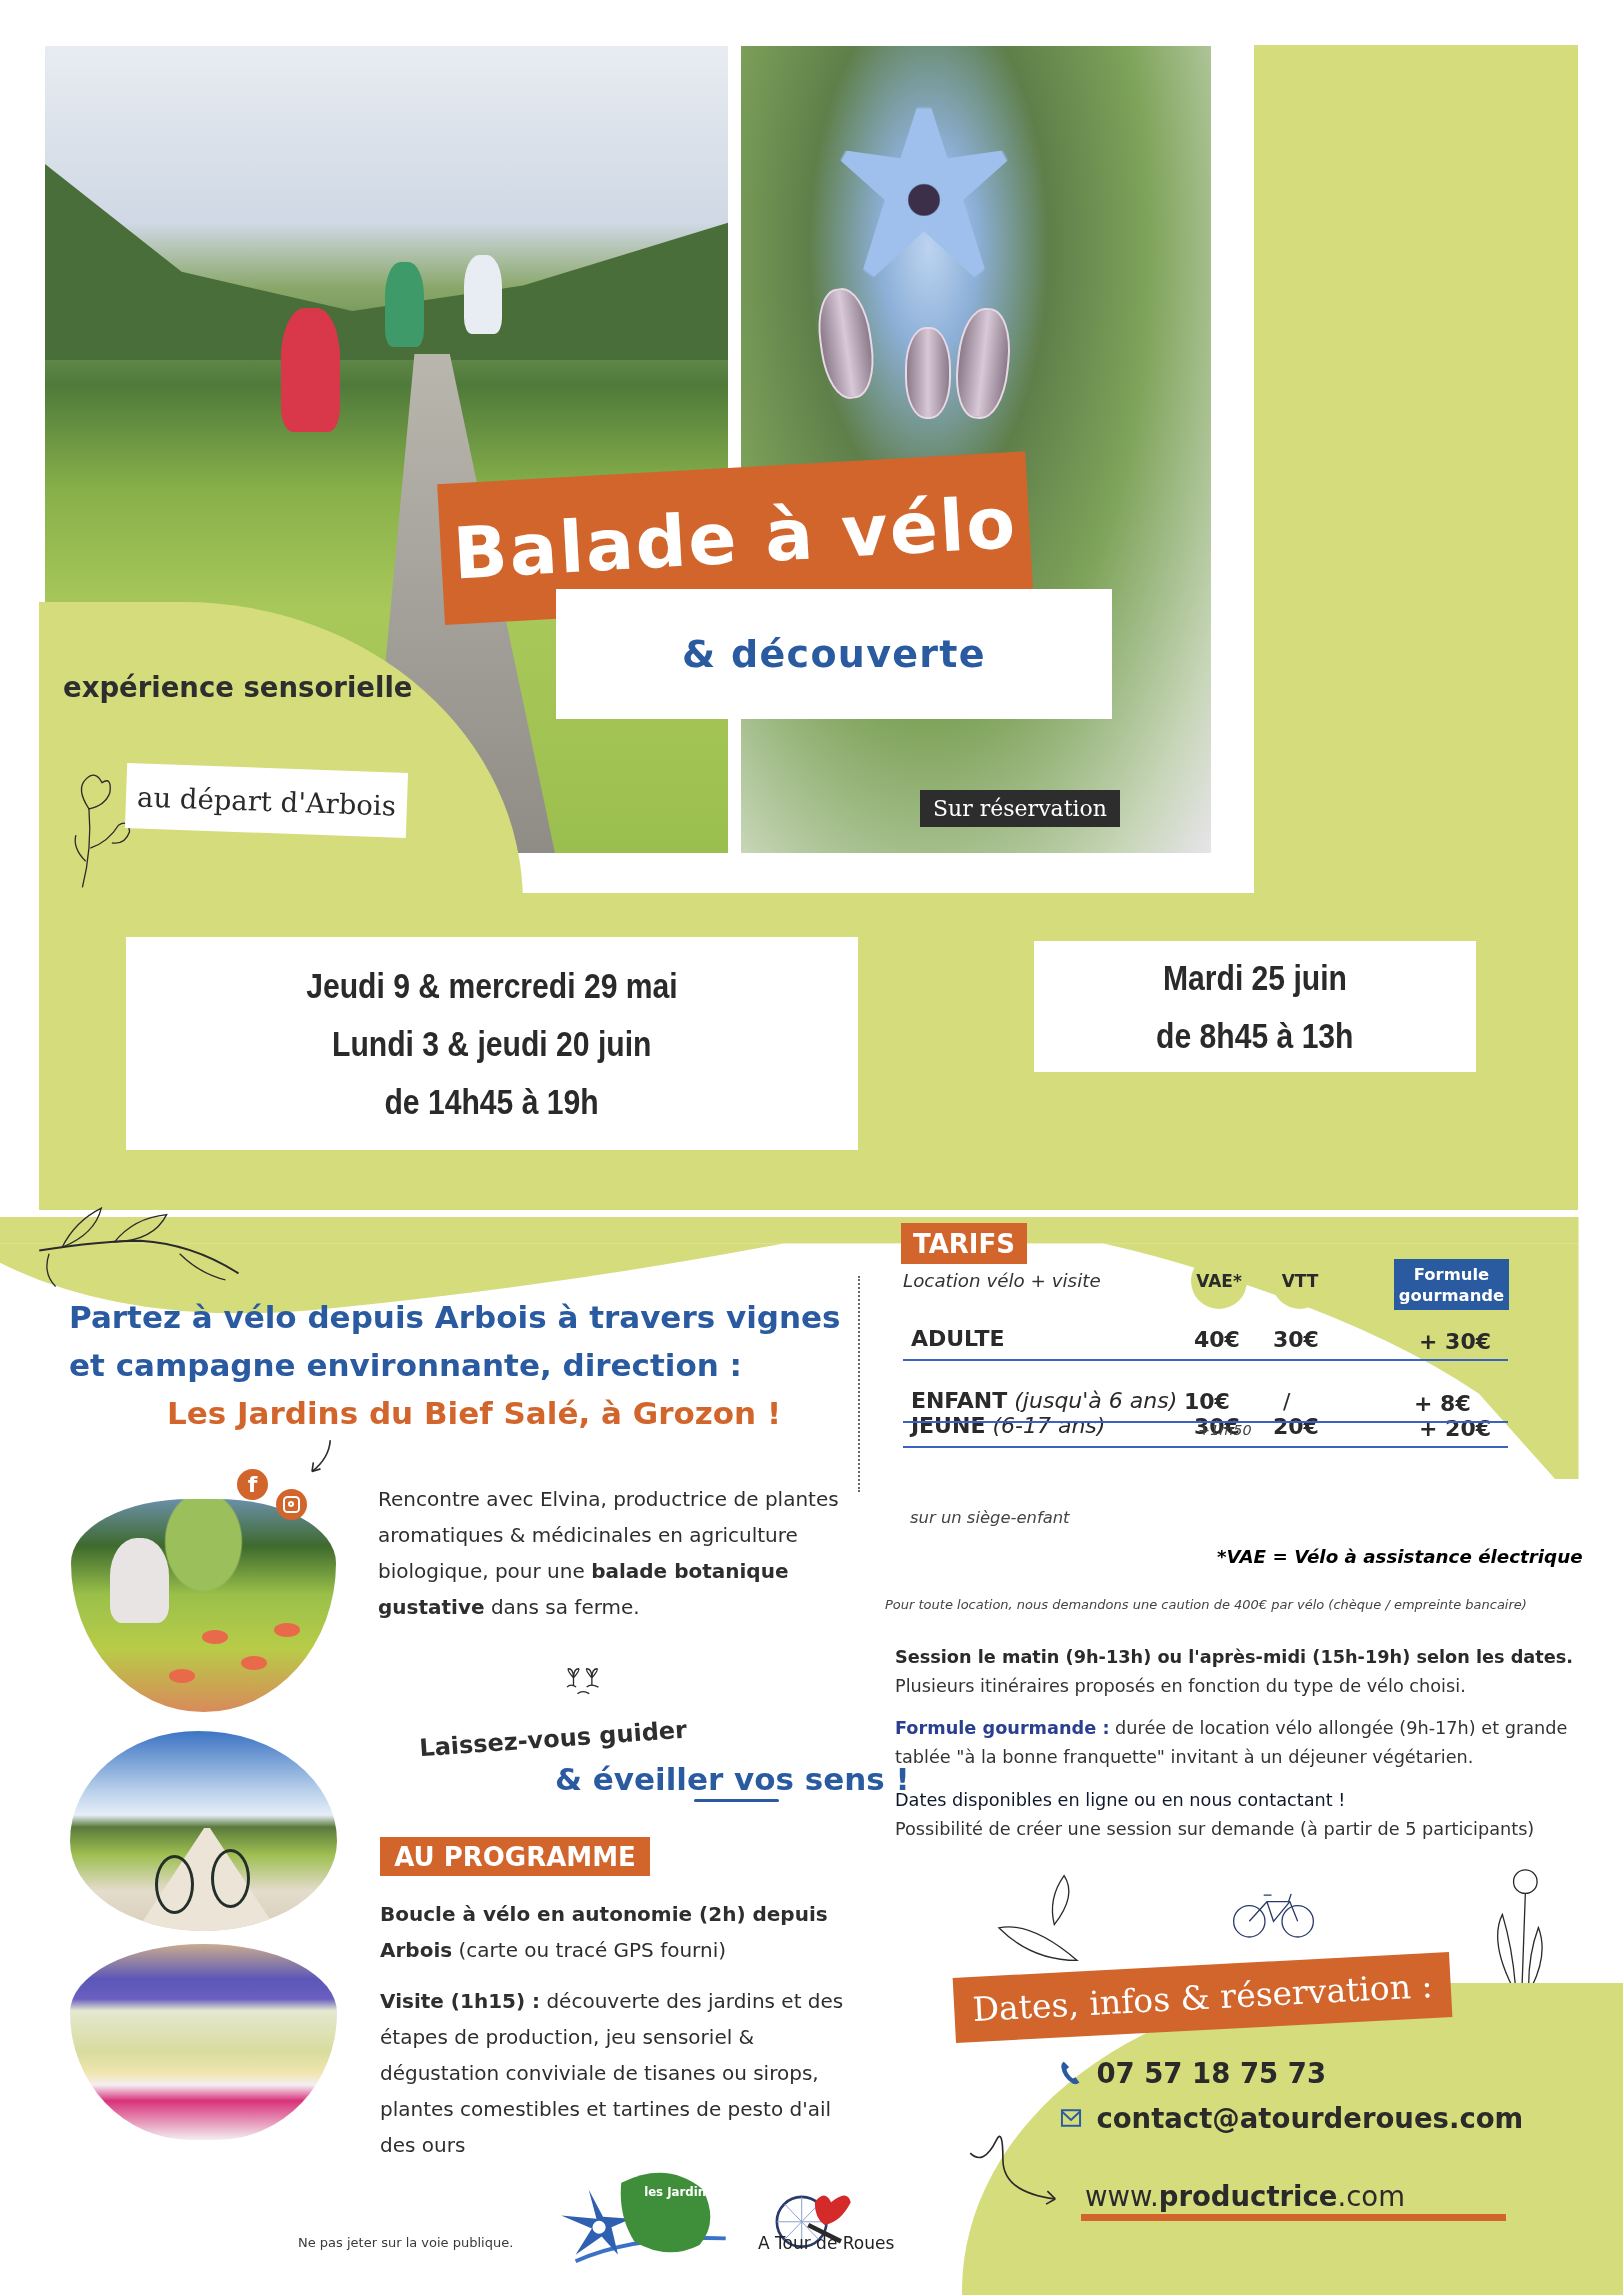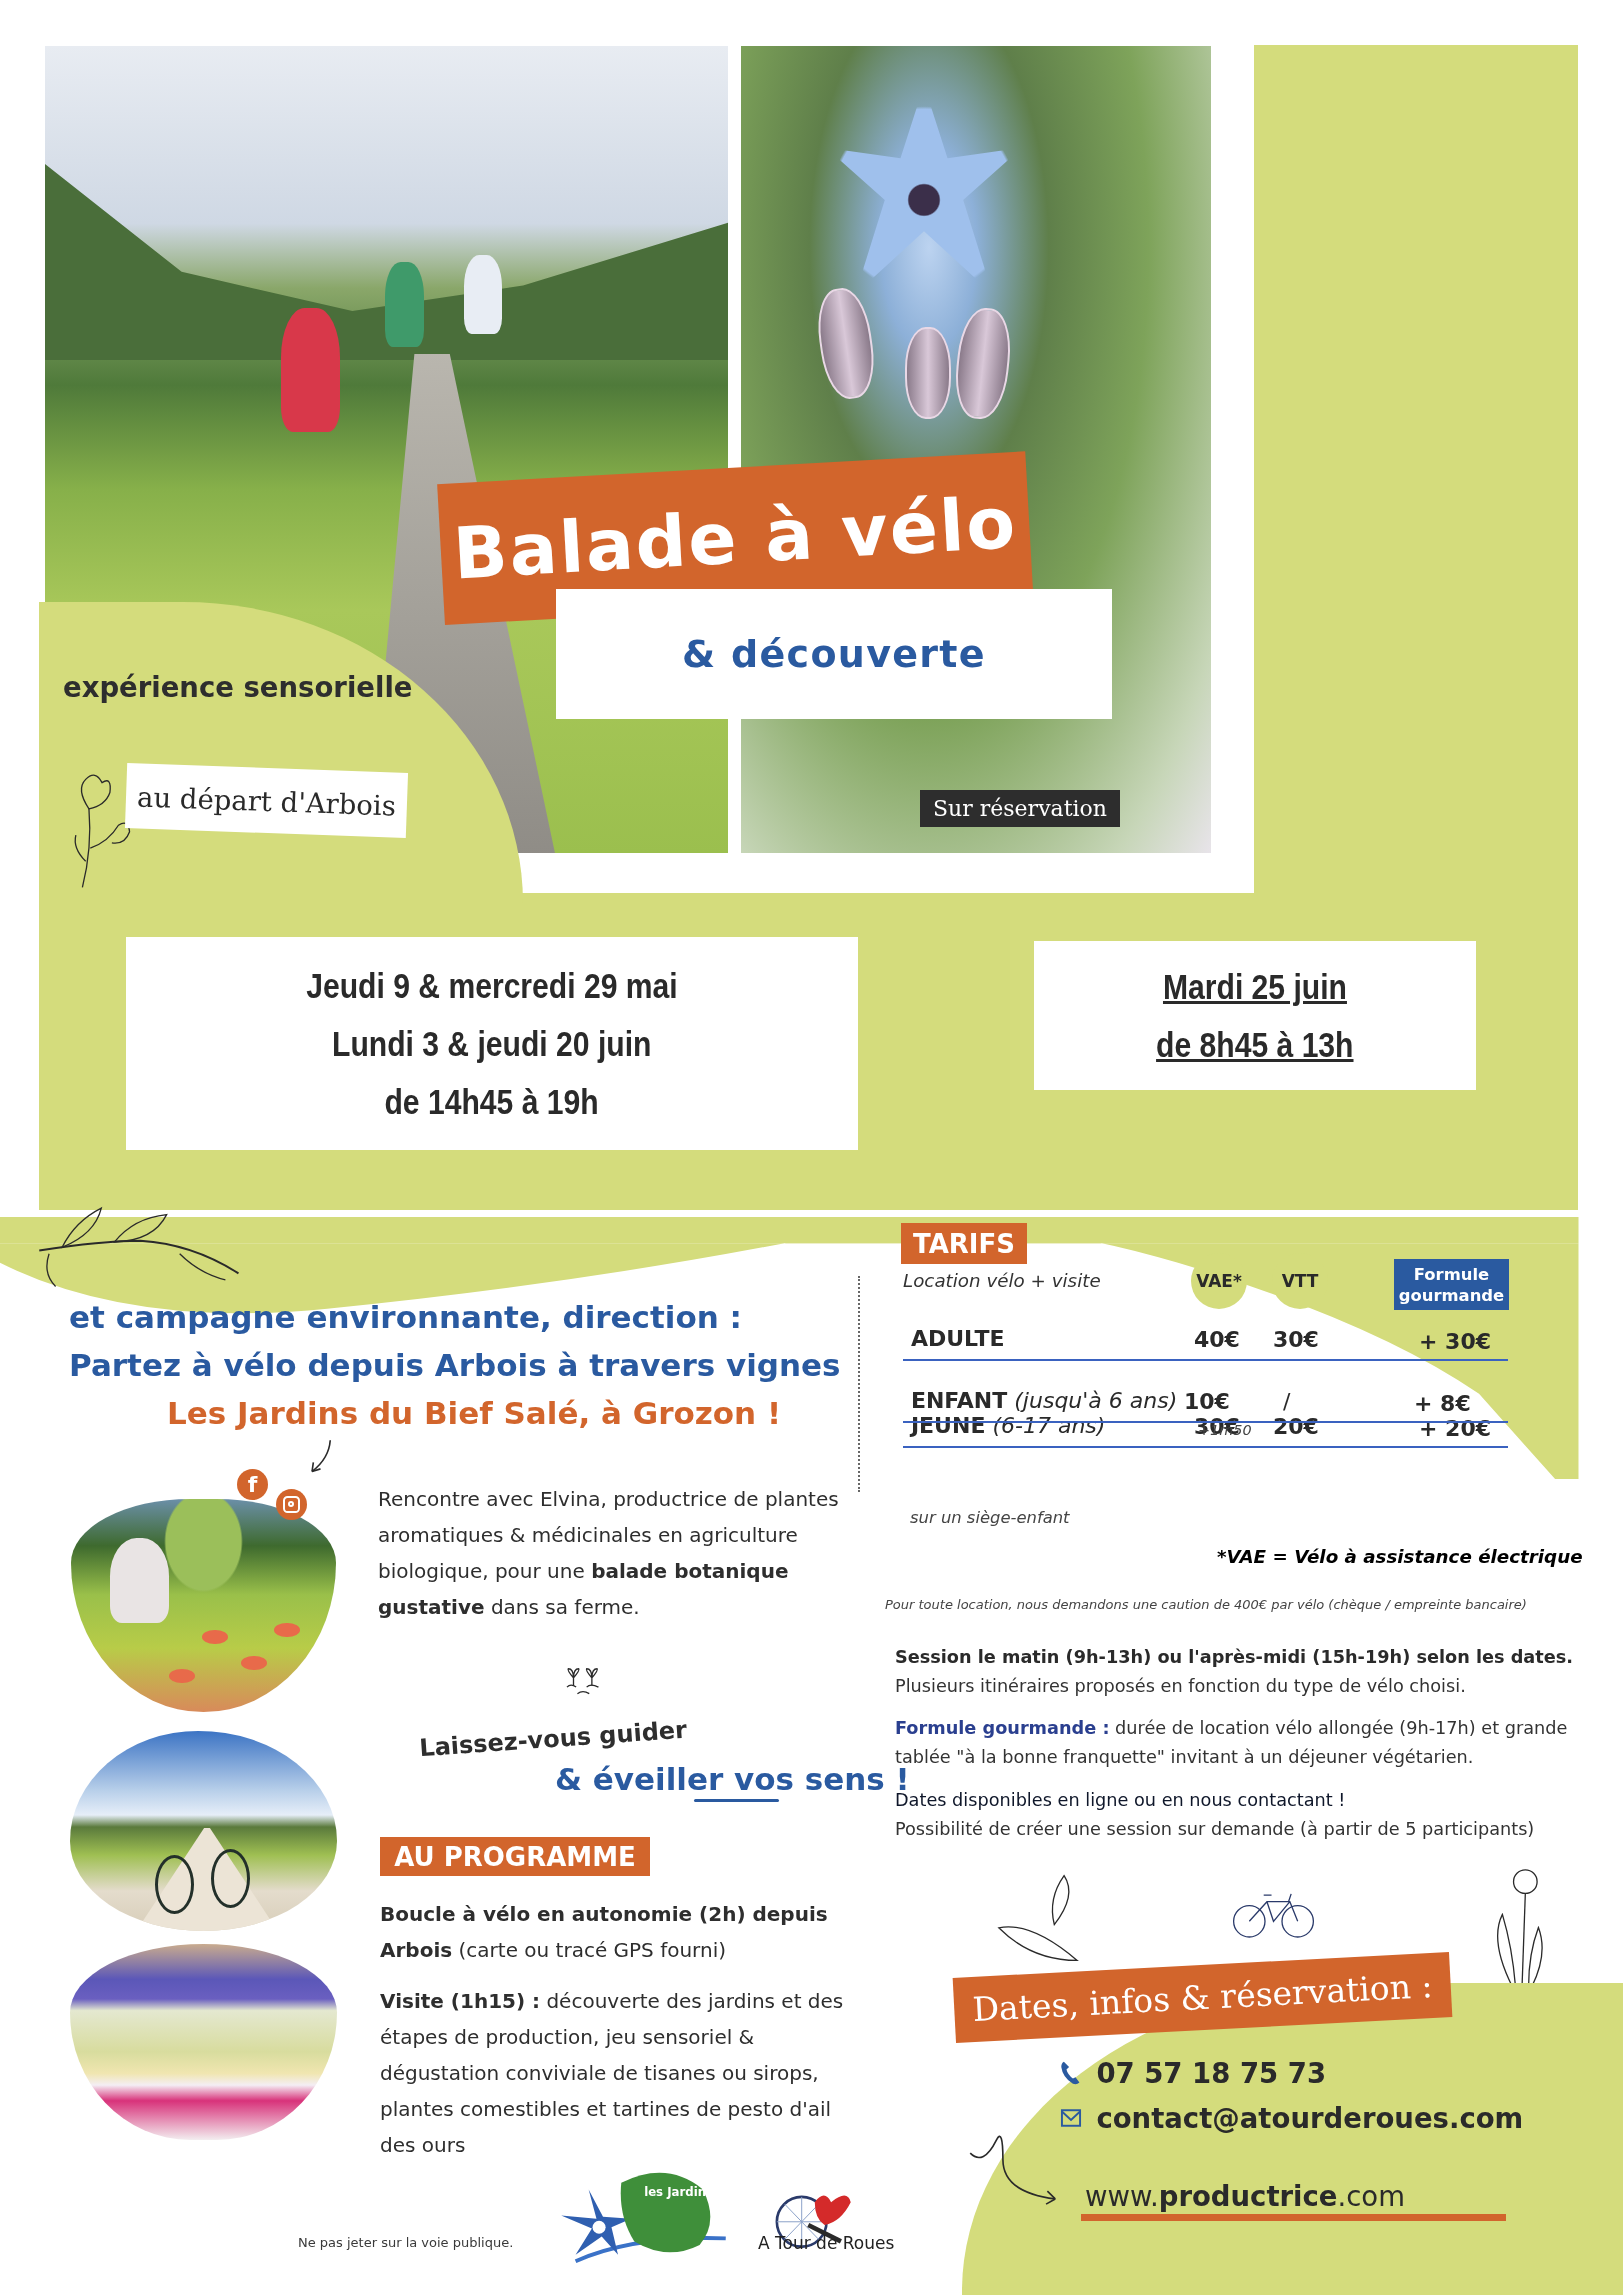--- a/index.html
+++ b/index.html
@@ -45,21 +45,21 @@
   #intro-text { left: 63px; top: 668px; width: 458px; font-family: "DejaVu Sans", sans-serif; font-weight: bold; font-size: 27.5px; line-height: 38px; color: #2e2e2e; }
   #depart-tag { left: 126px; top: 768px; width: 281px; height: 65px; background: #ffffff; transform: rotate(2deg);
     display:flex; align-items:center; justify-content:center; font-family: "DejaVu Serif", serif; font-size: 27.5px; color: #2a2a2a; }
   #reservation-tag { left: 920px; top: 790px; width: 200px; height: 37px; background: #2d2d2d;
     display:flex; align-items:center; justify-content:center; font-family: "DejaVu Serif", serif; font-size: 22px; color: #ffffff; }
 
   
   .date-box { background: #ffffff; display:flex; flex-direction:column; align-items:center; justify-content:center; }
   .date-box span { font-family: "Liberation Sans", sans-serif; font-weight: bold; font-size: 35px; line-height: 58px; color: #2a2a2a; transform: scaleX(0.86); white-space: nowrap; }
   #dates-left { left: 126px; top: 937px; width: 732px; height: 213px; }
-  #dates-right { left: 1034px; top: 941px; width: 442px; height: 149px; text-decoration: underline; }
+  #dates-right { left: 1034px; top: 941px; width: 442px; height: 131px; }
 
   
   #wave { left: 0; top: 1217px; width: 1623px; height: 262px; }
 
   
   #headline { left: 69px; top: 1293px; width: 785px; font-family: "DejaVu Sans", sans-serif; font-weight: bold; font-size: 31px; line-height: 48px; color: #2a5aa0; }
   #headline .dest { color: #d2652c; display:block; padding-left: 98px; }
 
   .circle-photo { position: absolute; overflow: hidden; }
   #photo-elvina { left: 71px; top: 1499px; width: 265px; height: 213px; border-radius: 45% 45% 50% 50% / 30% 30% 70% 70%;
@@ -198,22 +198,22 @@
 </svg>
 <svg class="doodle" style="left:36px;top:1195px;" width="209" height="98" viewBox="0 0 320 150">
   <path d="M5 85 Q100 70 160 70 Q240 75 310 120" stroke="#2a2a2a" stroke-width="3" fill="none"></path>
   <path d="M40 80 Q60 40 100 20 Q90 60 40 80Z" stroke="#2a2a2a" stroke-width="2" fill="none"></path>
   <path d="M120 72 Q150 35 200 30 Q180 70 120 72Z" stroke="#2a2a2a" stroke-width="2" fill="none"></path>
   <path d="M20 90 Q10 120 30 140" stroke="#2a2a2a" stroke-width="2" fill="none"></path>
   <path d="M220 90 Q250 120 290 130" stroke="#2a2a2a" stroke-width="2" fill="none"></path>
 </svg>
 
 <div id="headline" class="abs">
+  <div>Partez à vélo depuis Arbois à travers vignes</div>
   <div>et campagne environnante, direction :</div>
-  <div>Partez à vélo depuis Arbois à travers vignes</div>
   <span class="dest">Les Jardins du Bief Salé, à Grozon !</span>
 </div>
 
 <div id="photo-elvina" class="circle-photo">
   <div class="person"></div>
   <div class="flower" style="left:131px;top:131px;"></div>
   <div class="flower" style="left:170px;top:157px;"></div>
   <div class="flower" style="left:98px;top:170px;"></div>
   <div class="flower" style="left:203px;top:124px;"></div>
 </div>

